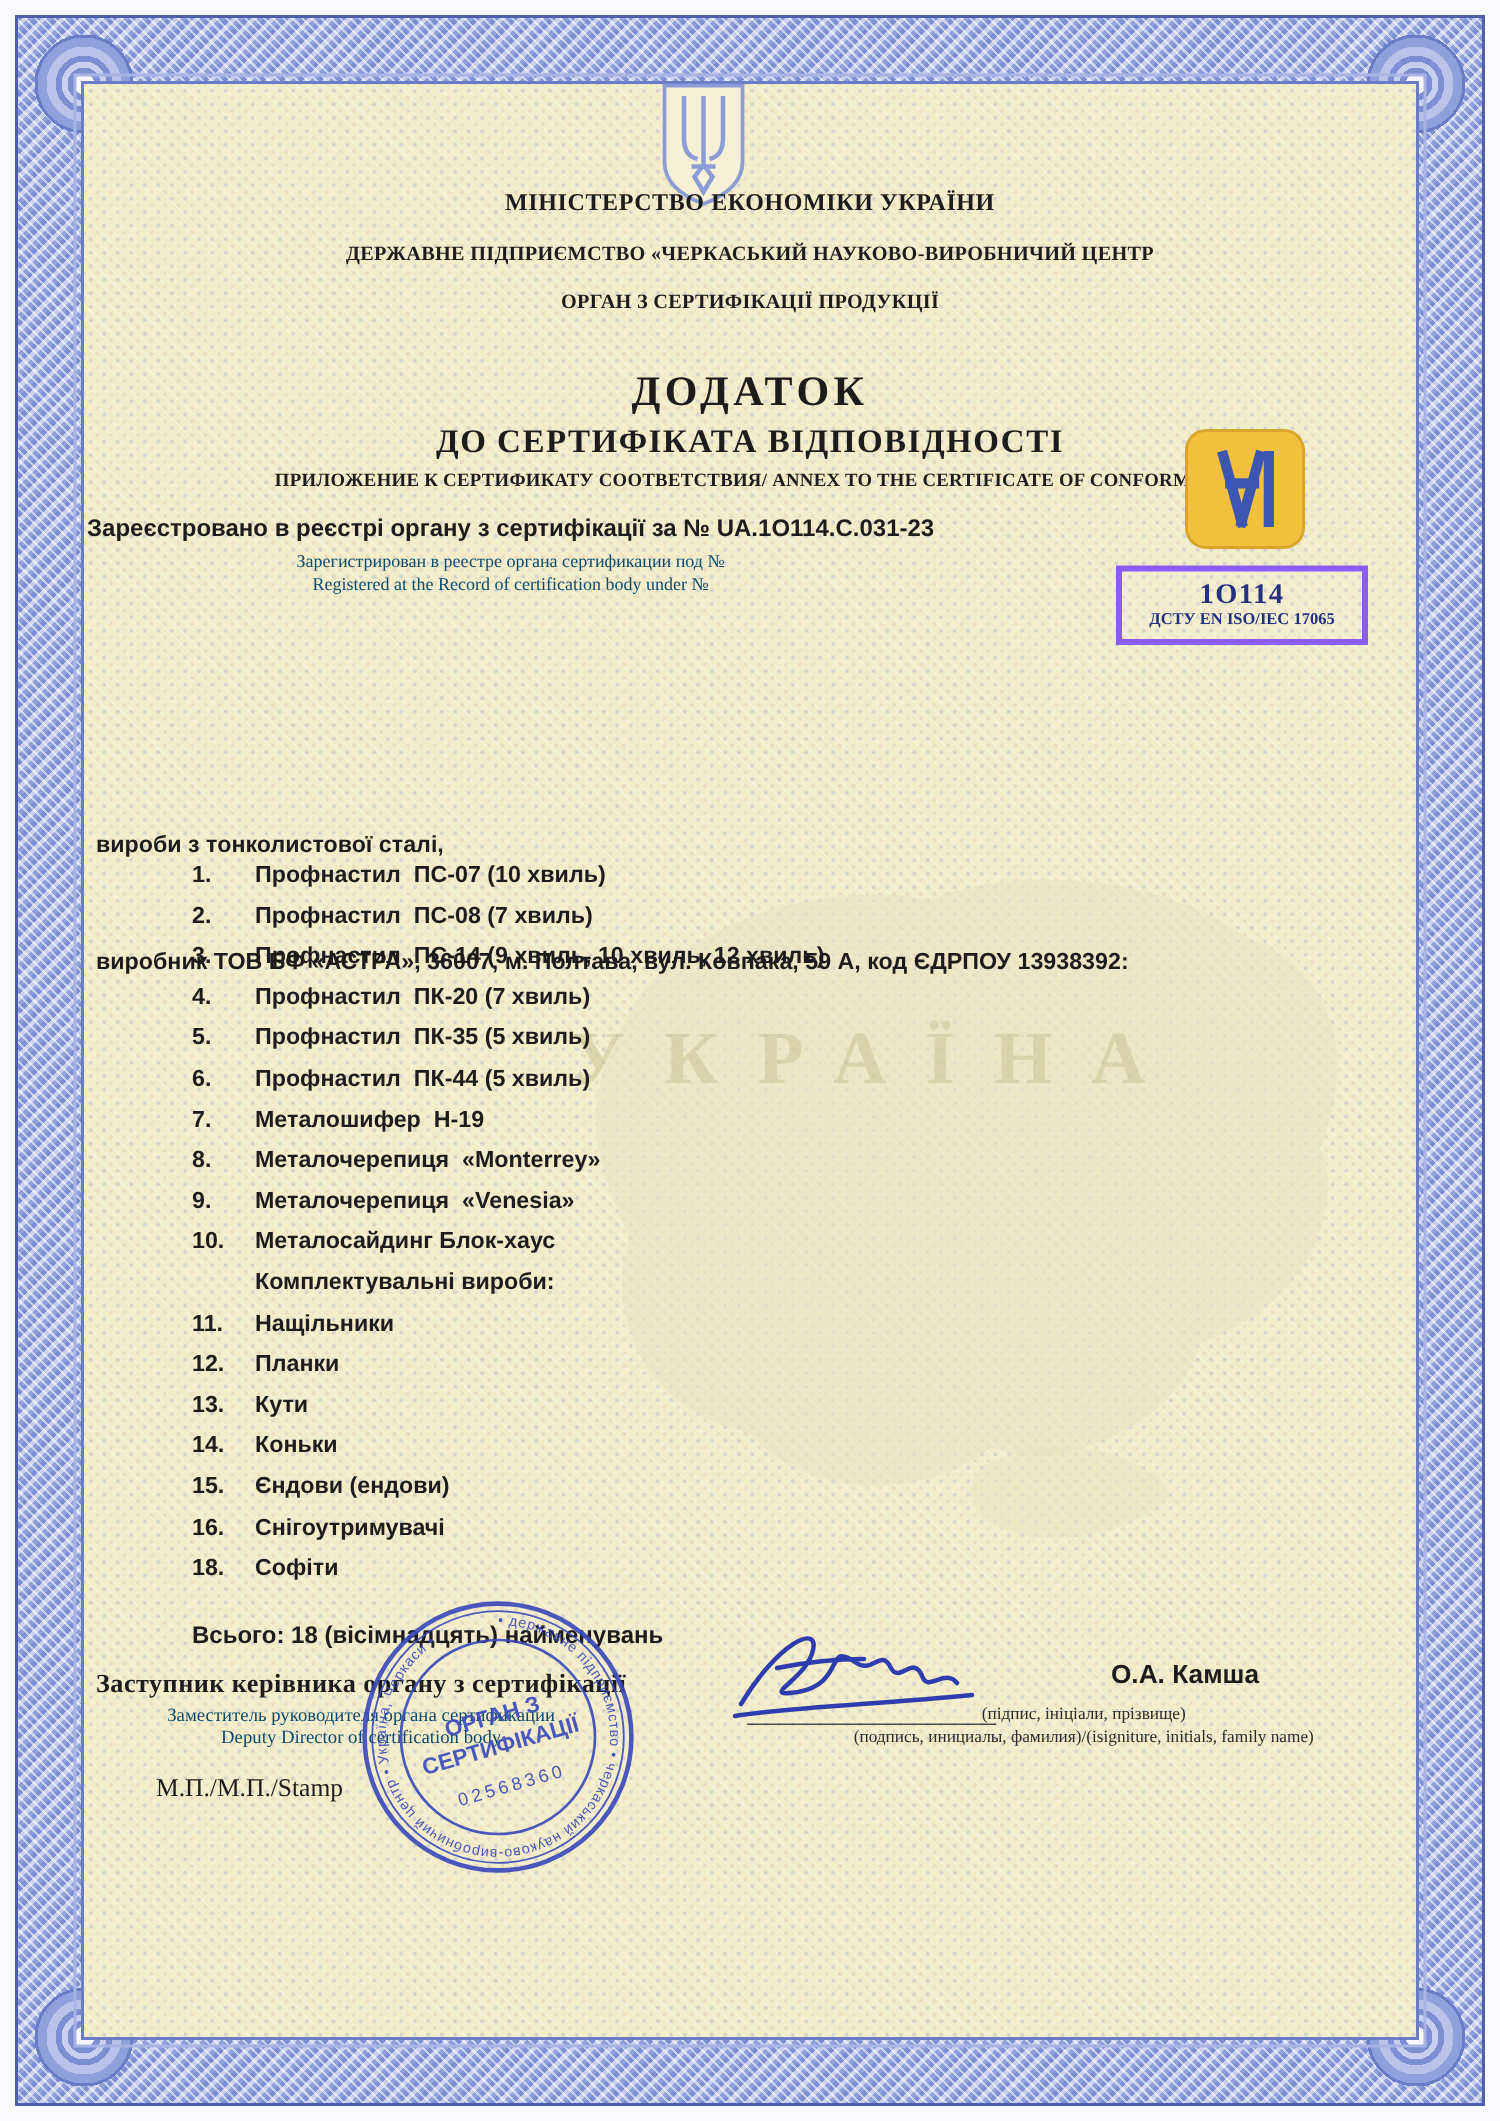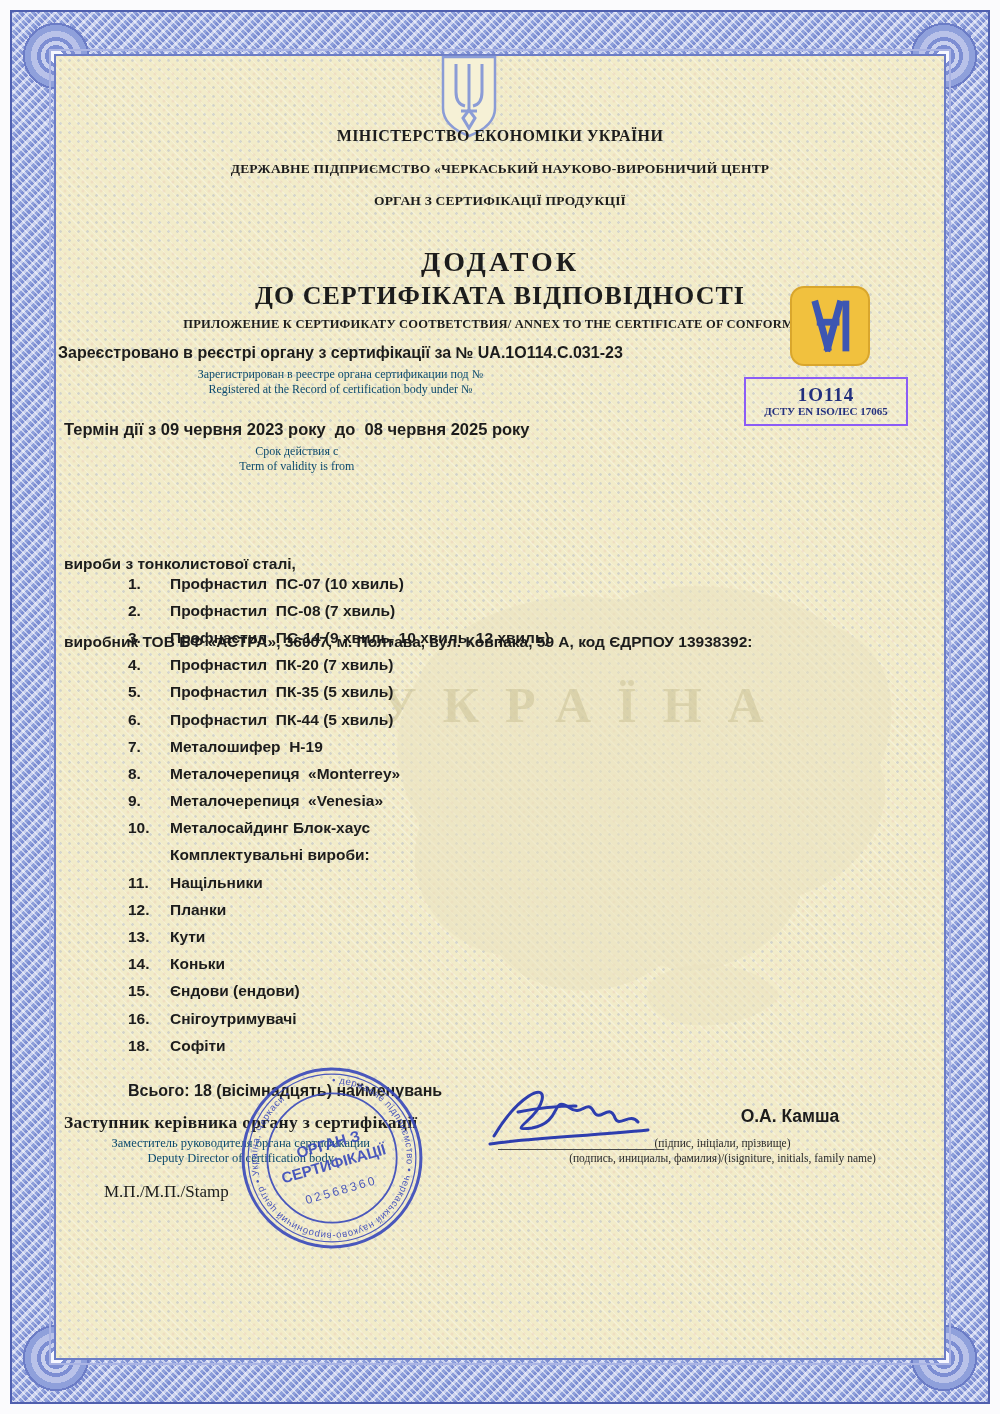--- a/index.html
+++ b/index.html
@@ -25,26 +25,26 @@
 
   .content{position:absolute;inset:0;z-index:2;}
   .wm{position:absolute;z-index:1;}
   .abs{position:absolute;}
   .center{left:0;right:0;text-align:center;}
 
   .org1{font-weight:bold;font-size:16px;letter-spacing:.4px;}
   .org2{font-weight:bold;font-size:13.5px;margin-top:16px;letter-spacing:.2px;}
 
   .title1{font-weight:bold;font-size:28px;letter-spacing:3px;}
-  .title2{font-weight:bold;font-size:26px;letter-spacing:1px;margin-top:3px;}
+  .title2{font-weight:bold;font-size:22px;letter-spacing:1px;margin-top:3px;}
   .subtitle{font-weight:bold;font-size:12.5px;margin-top:6px;letter-spacing:.2px;}
 
   .logo{left:790px;top:286px;width:76px;height:76px;background:#f1c13e;border:2px solid #d9a62c;
         border-radius:14px;display:flex;align-items:center;justify-content:center;}
-  .markbox{left:744px;top:377px;width:160px;height:45px;border:2px solid #8b5cf6;display:flex;
+  .markbox{left:744px;top:377px;width:160px;height:45px;border:4px solid #8b5cf6;display:flex;
         flex-direction:column;align-items:center;justify-content:center;color:#23307e;background:rgba(255,255,255,.06);}
   .markbox .code{font-weight:bold;font-size:19px;letter-spacing:1px;line-height:19px;}
   .markbox .std{font-weight:bold;font-size:11px;line-height:15px;}
 
   .bold-sans{font-family:"Liberation Sans", sans-serif;font-weight:bold;}
   .reg-main{font-size:16px;}
   .sub{font-size:12px;line-height:15px;color:#0c4a6e;text-align:center;}
   .term-main{font-size:16.5px;}
 
   .prod{font-size:15.5px;line-height:26px;white-space:pre-wrap;}
@@ -126,25 +126,20 @@
       <div class="code">1О114</div>
       <div class="std">ДСТУ EN ISO/ІЕС 17065</div>
     </div>
 
     <div class="abs" style="left:58px;top:344px;">
       <div class="bold-sans reg-main">Зареєстровано в реєстрі органу з сертифікації за № UA.1О114.С.031-23</div>
       <div class="sub" style="margin-top:5px;">Зарегистрирован в реестре органа сертификации под №</div>
       <div class="sub">Registered at the Record of certification body under №</div>
     </div>
 
-    <div class="abs" style="left:64px;top:420px;">
-      <div class="bold-sans term-main" style="white-space:pre-wrap;">Термін дії з 09 червня 2023 року  до  08 червня 2025 року</div>
-      <div class="sub" style="margin-top:5px;">Срок действия с</div>
-      <div class="sub">Term of validity is from</div>
-    </div>
 
     <div class="abs bold-sans prod" style="left:64px;top:499px;">
       <div>вироби з тонколистової сталі,</div>
       <div>виробник ТОВ БФ «АСТРА», 36007, м. Полтава, вул. Ковпака, 59 А, код ЄДРПОУ 13938392:</div>
     </div>
 
     <div class="abs list">
         <div class="list-row">
           <span class="num">1.</span>
           <span class="itext">Профнастил  ПС-07 (10 хвиль)</span>

